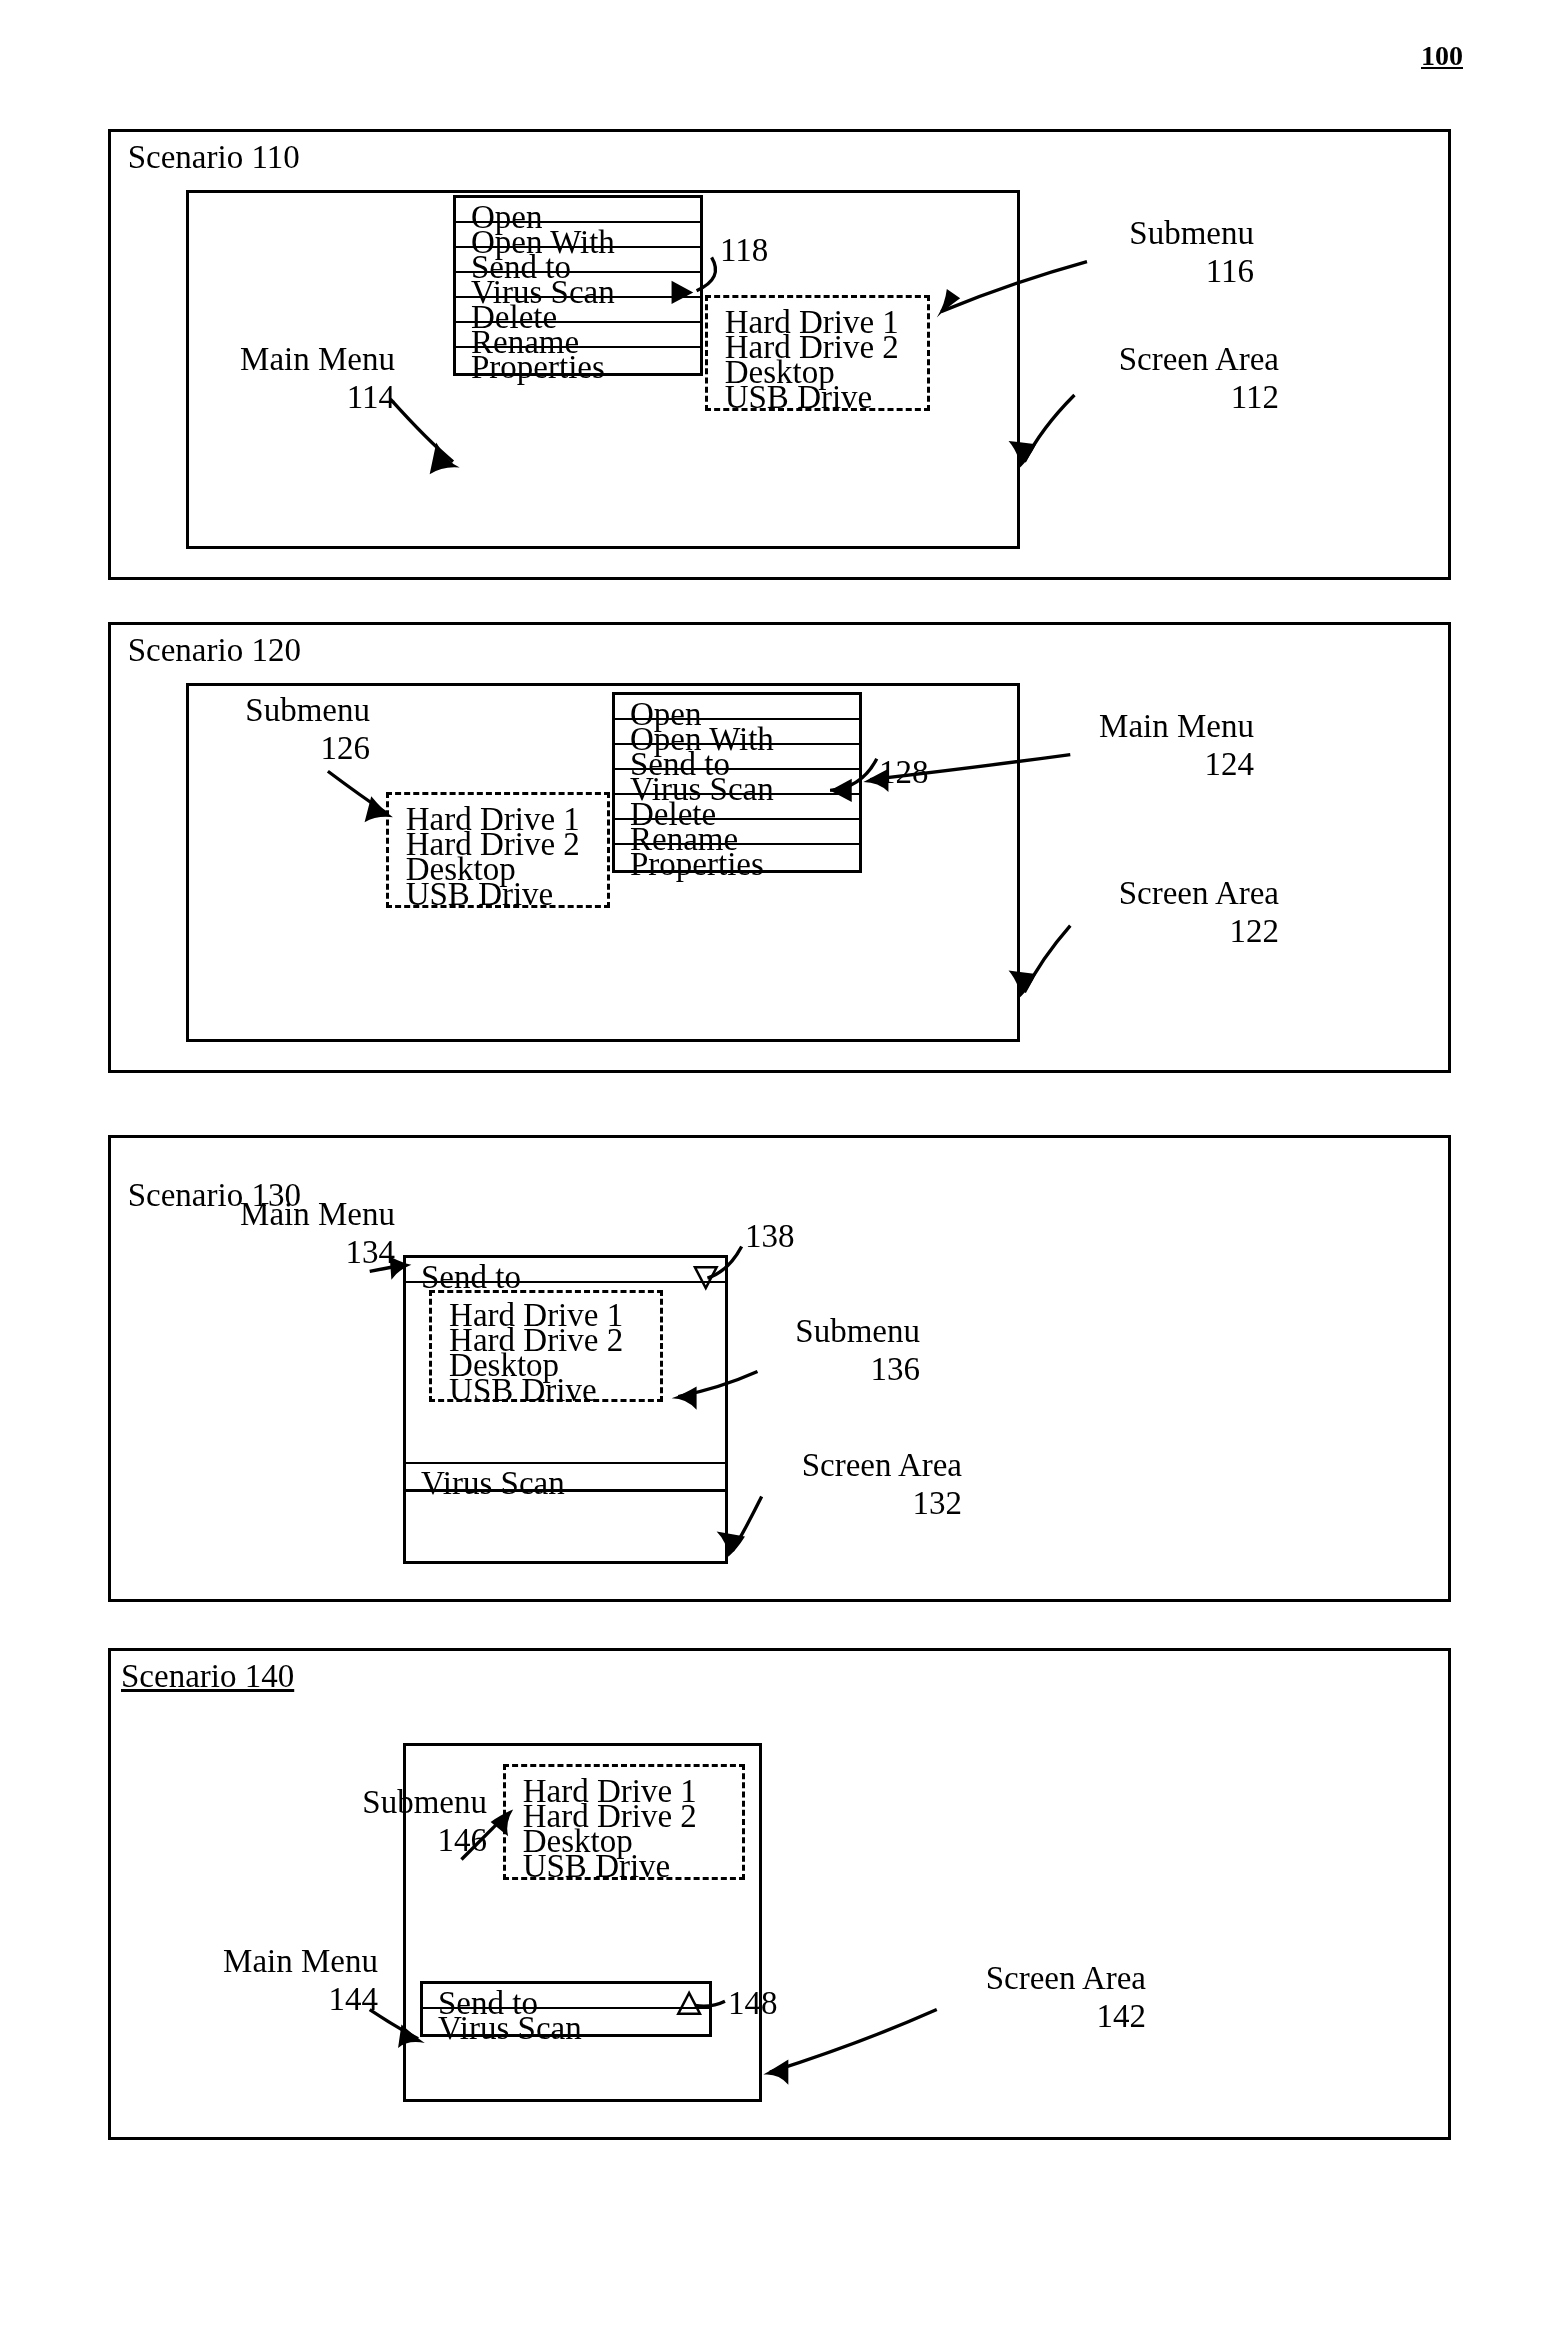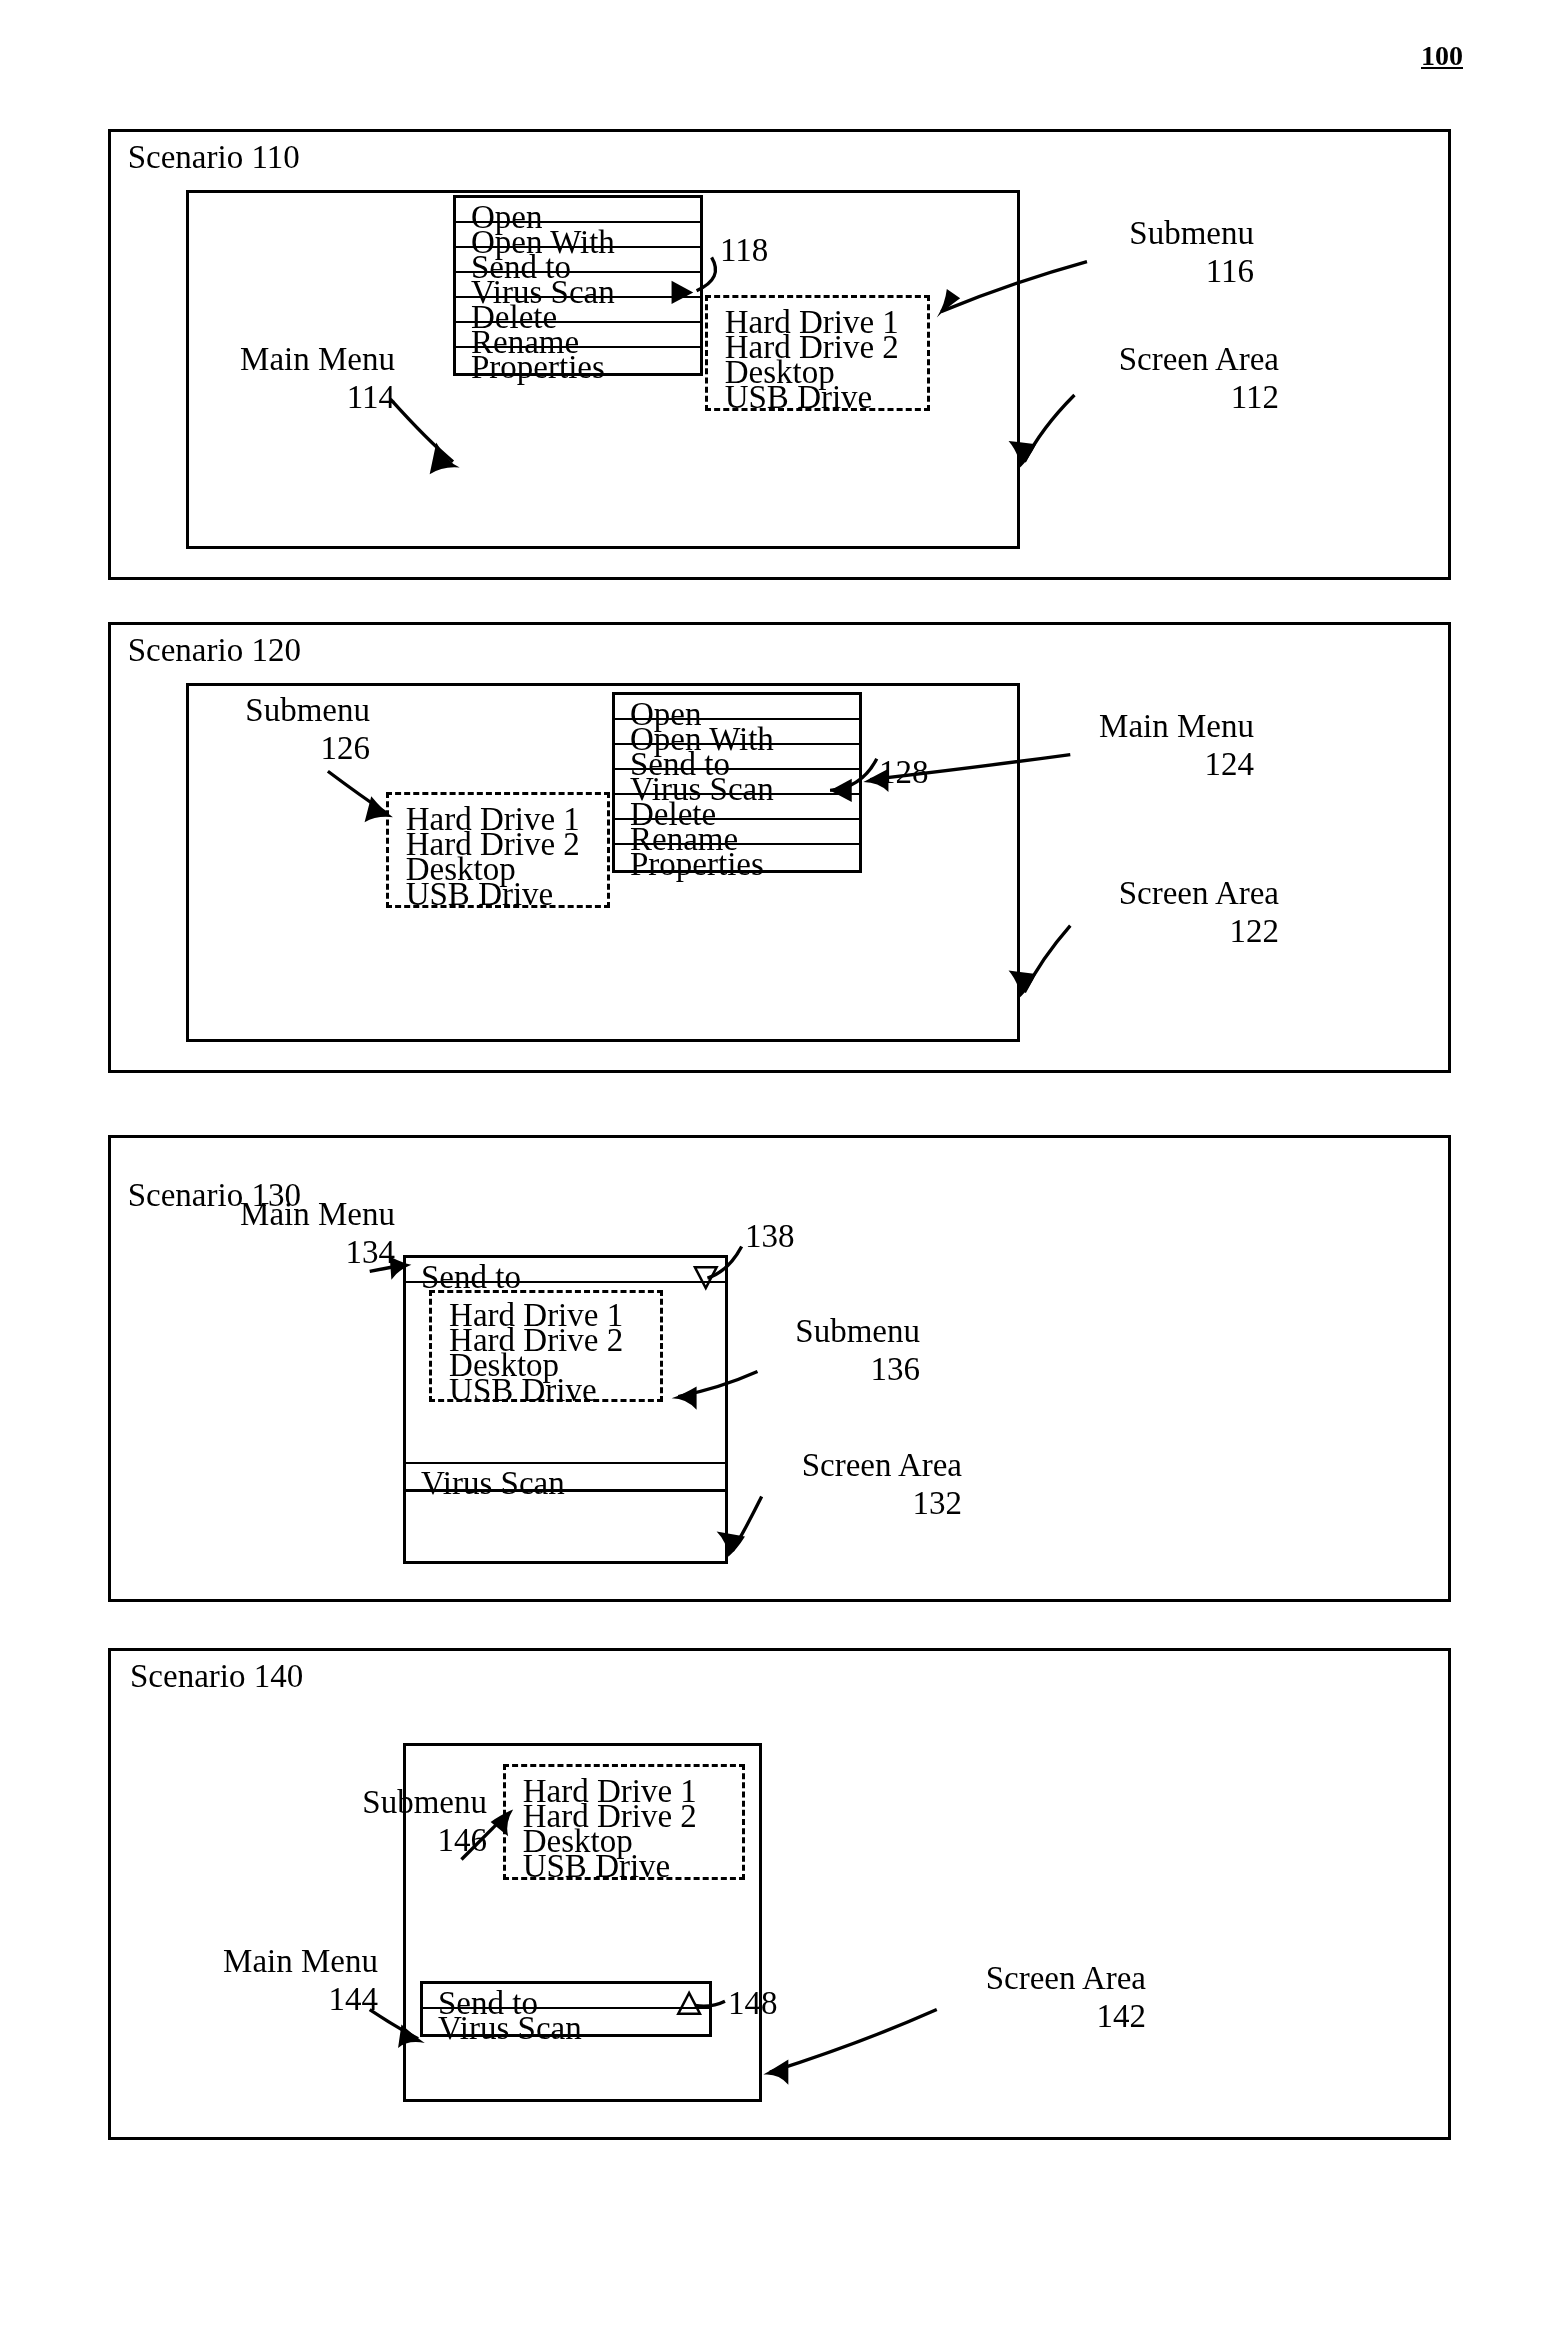--- a/index.html
+++ b/index.html
@@ -218,21 +218,21 @@
       <path d="M 760 478 Q 750 494 740 502 Q 738 484 726 472 Z" fill="#000"></path>
 
       <g>
         <path d="M 700 155 L 726 155 L 713 180 Z" fill="none" stroke="#000" stroke-width="3"></path>
         <path d="M 756 130 Q 740 160 715 168" fill="none" stroke="#000" stroke-width="4"></path>
       </g>
     </svg>
   </div>
 
   <div class="scenario-box" style="left:108px; top:1648px; width:1343px; height:492px;">
-    <div class="scenario-title" style="left:19px; top:6.7px;">Scenario 140</div>
+    <div class="scenario-title" style="left:10px; top:6.7px;text-decoration:underline;">Scenario 140</div>
 
     <div class="screen-area" style="left:292px; top:92px; width:359px; height:359px;"></div>
 
     <div class="dashed-menu" style="left:392px; top:113px; width:242px; padding:5px 1.7px;">
       <div class="menu-item">Hard Drive 1</div>
       <div class="menu-item">Hard Drive 2</div>
       <div class="menu-item">Desktop</div>
       <div class="menu-item">USB Drive</div>
     </div>
 

